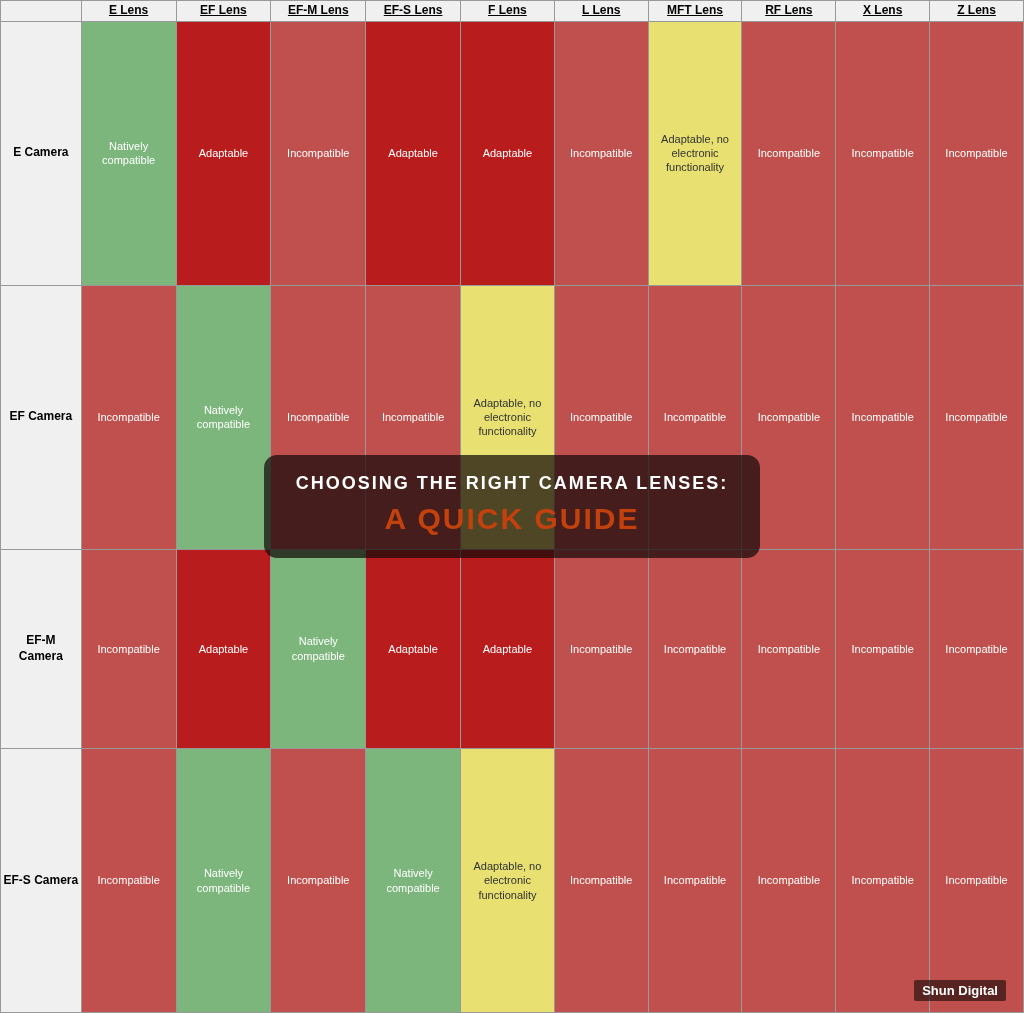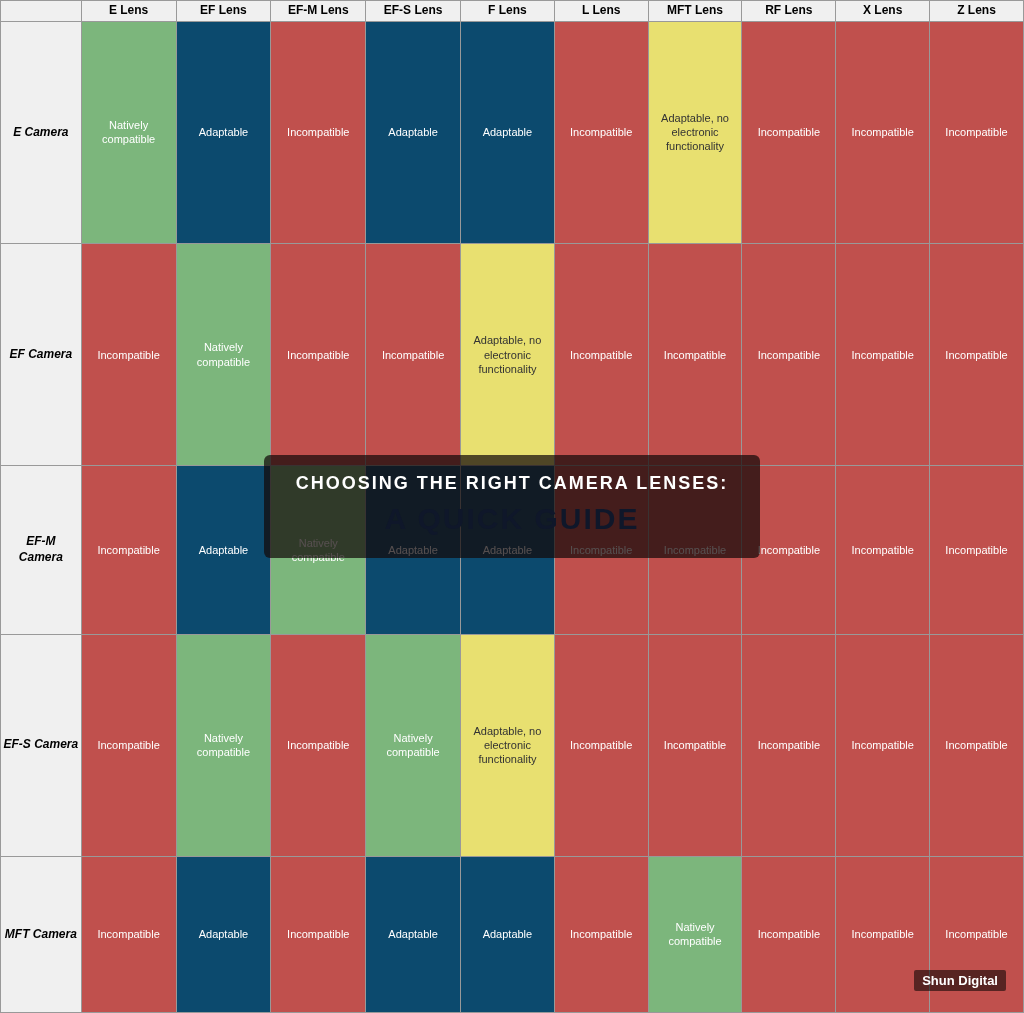--- a/index.html
+++ b/index.html
@@ -32,33 +32,33 @@
       line-height: 1.3;
     }
     th {
       background: #f0f0f0;
       font-weight: bold;
       font-size: 12px;
     }
     .col-header {
       background: #f0f0f0;
       font-weight: bold;
+      text-decoration: underline;
     }
     .row-header {
       background: #f0f0f0;
       font-weight: bold;
       font-size: 12px;
-      font-style: italic;
     }
     .native {
       background: #7cb67c;
       color: #fff;
     }
     .adaptable {
-      background: #0c4a6e;
+      background: #b91c1c;
       color: #fff;
     }
     .adaptable-no-elec {
       background: #e8e070;
       color: #333;
     }
     .incompatible {
       background: #c0504d;
       color: #fff;
     }
@@ -69,41 +69,41 @@
       pointer-events: none;
       display: flex;
       flex-direction: column;
       align-items: center;
       justify-content: center;
     }
     .overlay-bg {
       background: rgba(20, 10, 10, 0.72);
       padding: 18px 32px 22px 32px;
       text-align: center;
-      border-radius: 6px;
+      border-radius: 13px;
     }
     .overlay-subtitle {
       color: #fff;
       font-size: 18px;
       font-weight: bold;
       letter-spacing: 2px;
       text-transform: uppercase;
       margin-bottom: 6px;
     }
     .overlay-title {
-      color: #0f172a;
+      color: #c2410c;
       font-size: 30px;
       font-weight: 900;
       letter-spacing: 2px;
       text-transform: uppercase;
       margin-top: 8px;
     }
     .watermark {
       position: absolute;
-      bottom: 22px;
+      bottom: 12px;
       right: 18px;
       background: rgba(0,0,0,0.55);
       color: #fff;
       font-size: 13px;
       font-weight: bold;
       padding: 3px 8px;
       border-radius: 2px;
       pointer-events: none;
     }
   </style>
@@ -186,33 +186,20 @@
           <td class="native">Natively compatible</td>
           <td class="incompatible">Incompatible</td>
           <td class="native">Natively compatible</td>
           <td class="adaptable-no-elec">Adaptable, no electronic functionality</td>
           <td class="incompatible">Incompatible</td>
           <td class="incompatible">Incompatible</td>
           <td class="incompatible">Incompatible</td>
           <td class="incompatible">Incompatible</td>
           <td class="incompatible">Incompatible</td>
         </tr>
-        <tr>
-          <th class="row-header">MFT Camera</th>
-          <td class="incompatible">Incompatible</td>
-          <td class="adaptable">Adaptable</td>
-          <td class="incompatible">Incompatible</td>
-          <td class="adaptable">Adaptable</td>
-          <td class="adaptable">Adaptable</td>
-          <td class="incompatible">Incompatible</td>
-          <td class="native">Natively compatible</td>
-          <td class="incompatible">Incompatible</td>
-          <td class="incompatible">Incompatible</td>
-          <td class="incompatible">Incompatible</td>
-        </tr>
       </tbody>
   </table>
 
   <div class="overlay">
     <div class="overlay-bg">
       <div class="overlay-subtitle">CHOOSING THE RIGHT CAMERA LENSES:</div>
       <div class="overlay-title">A QUICK GUIDE</div>
     </div>
   </div>
 

